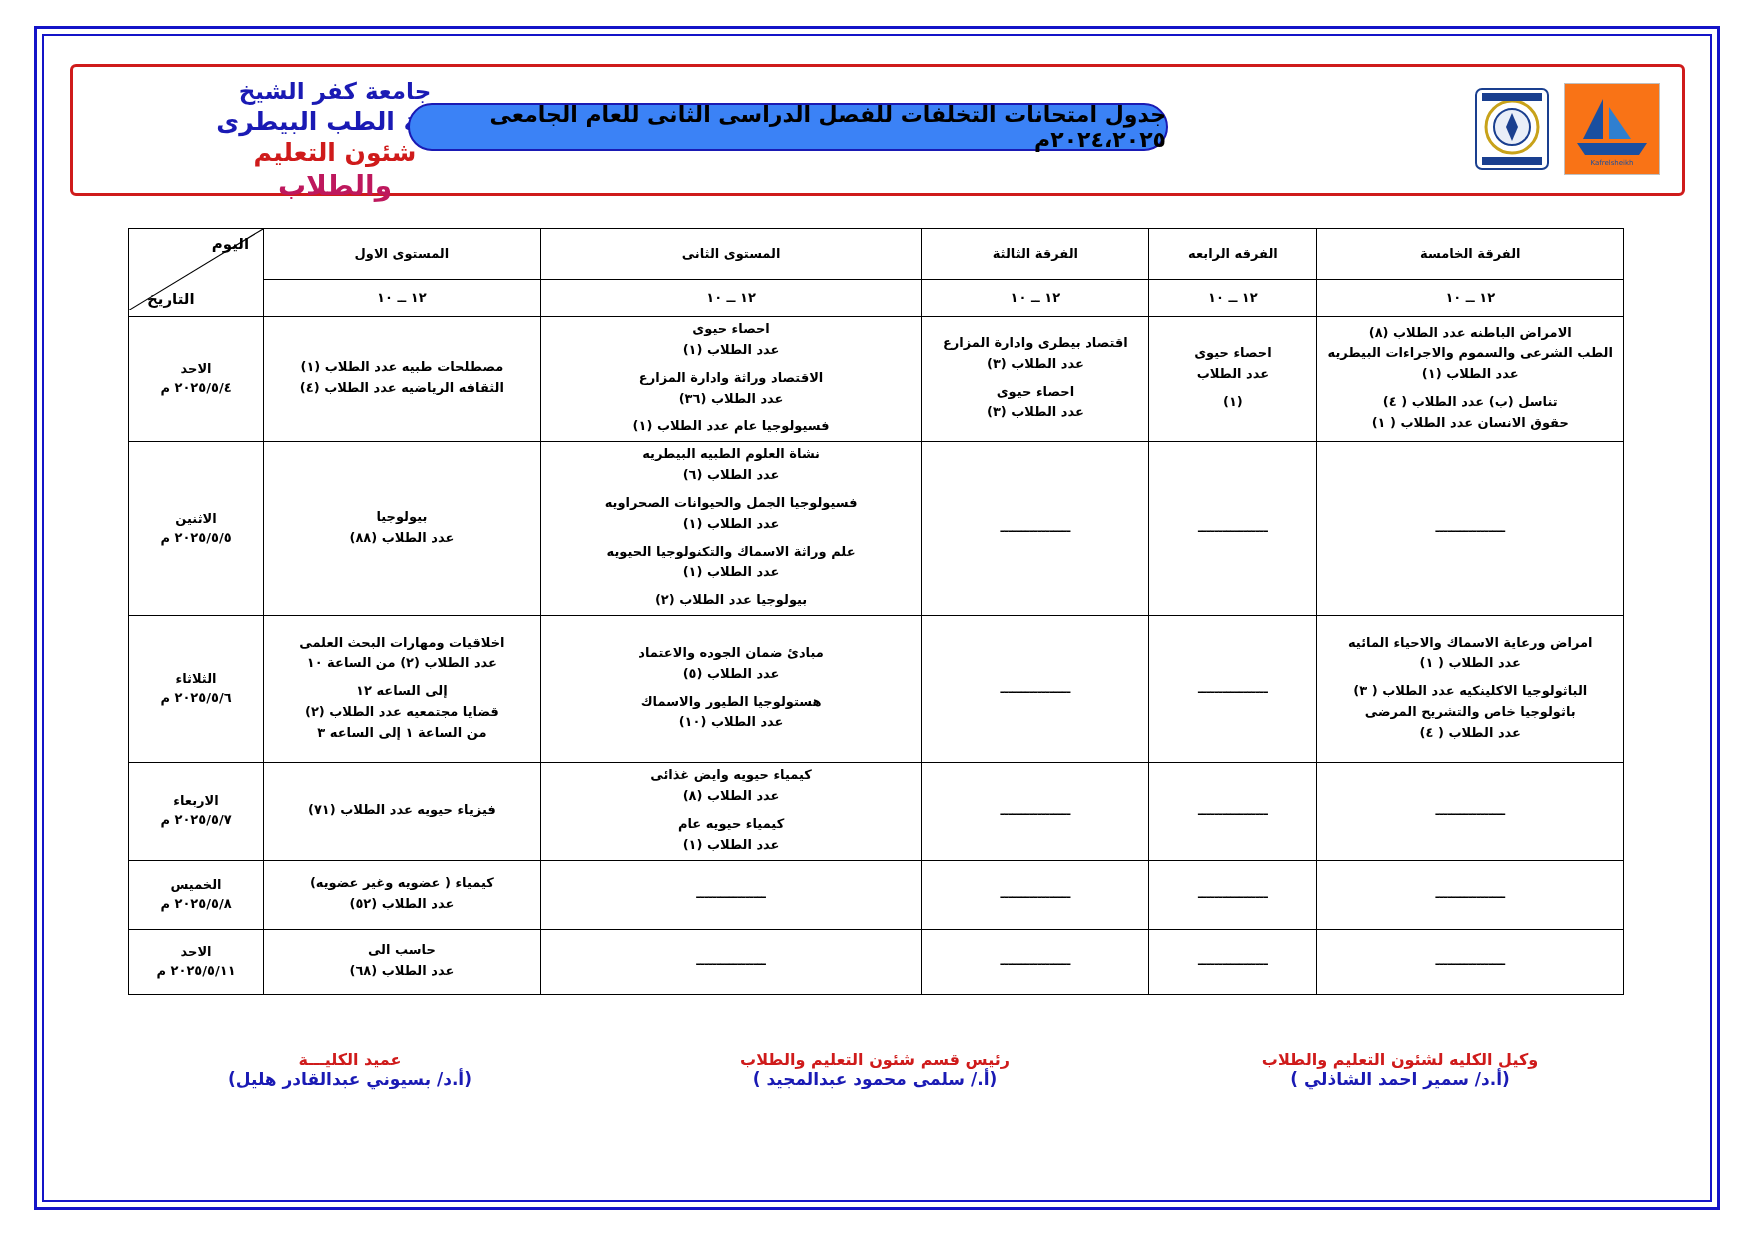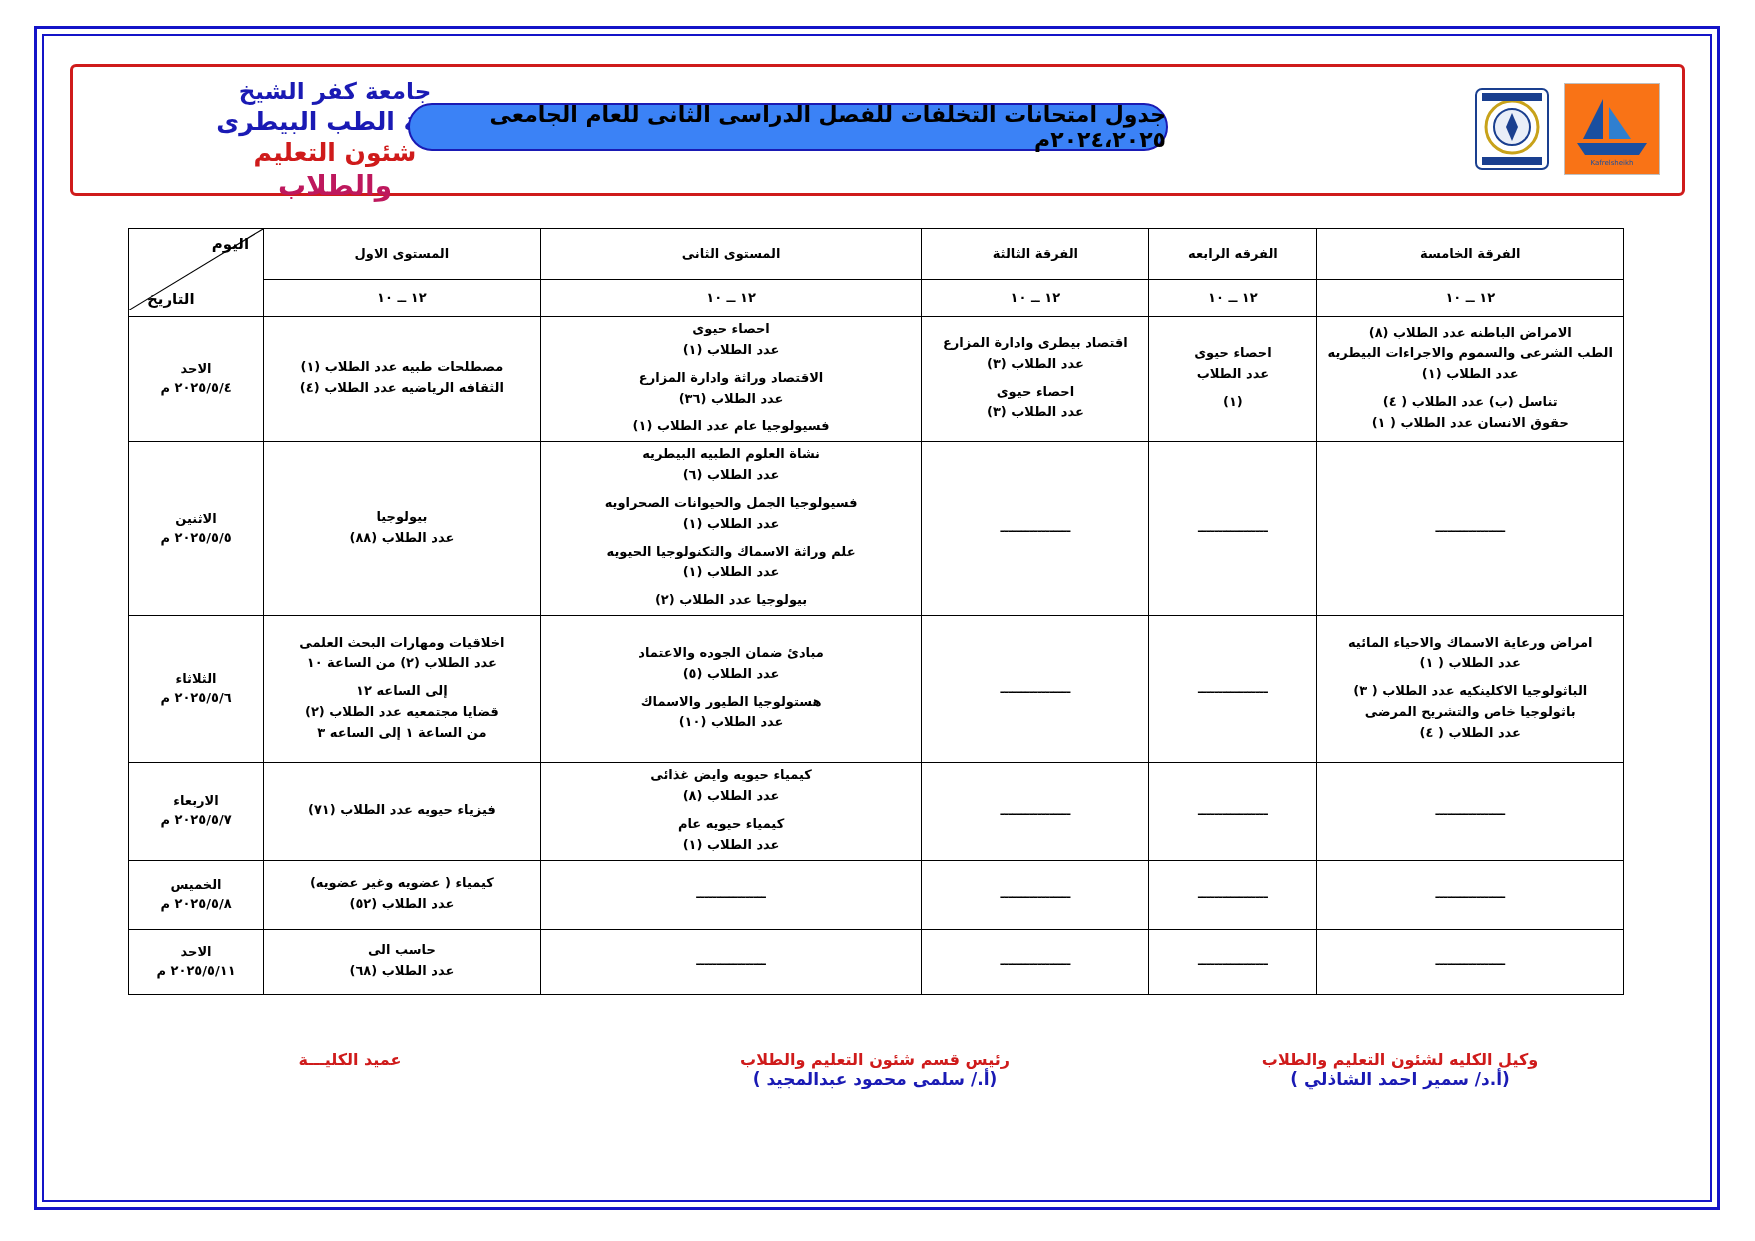--- a/index.html
+++ b/index.html
@@ -455,16 +455,17 @@
     <div class="sign-block">
       <div class="sign-title">وكيل الكليه لشئون التعليم والطلاب</div>
       <div class="sign-name">(أ.د/ سمير احمد الشاذلي )</div>
     </div>
     <div class="sign-block">
       <div class="sign-title">رئيس قسم شئون التعليم والطلاب</div>
       <div class="sign-name">(أ./ سلمى محمود عبدالمجيد )</div>
     </div>
     <div class="sign-block">
       <div class="sign-title">عميد الكليـــة</div>
+      <div class="sign-name">(أ.د/ بسيوني عبدالقادر هليل)</div>
     </div>
   </div>
 
 </div>
 
 </body></html>

